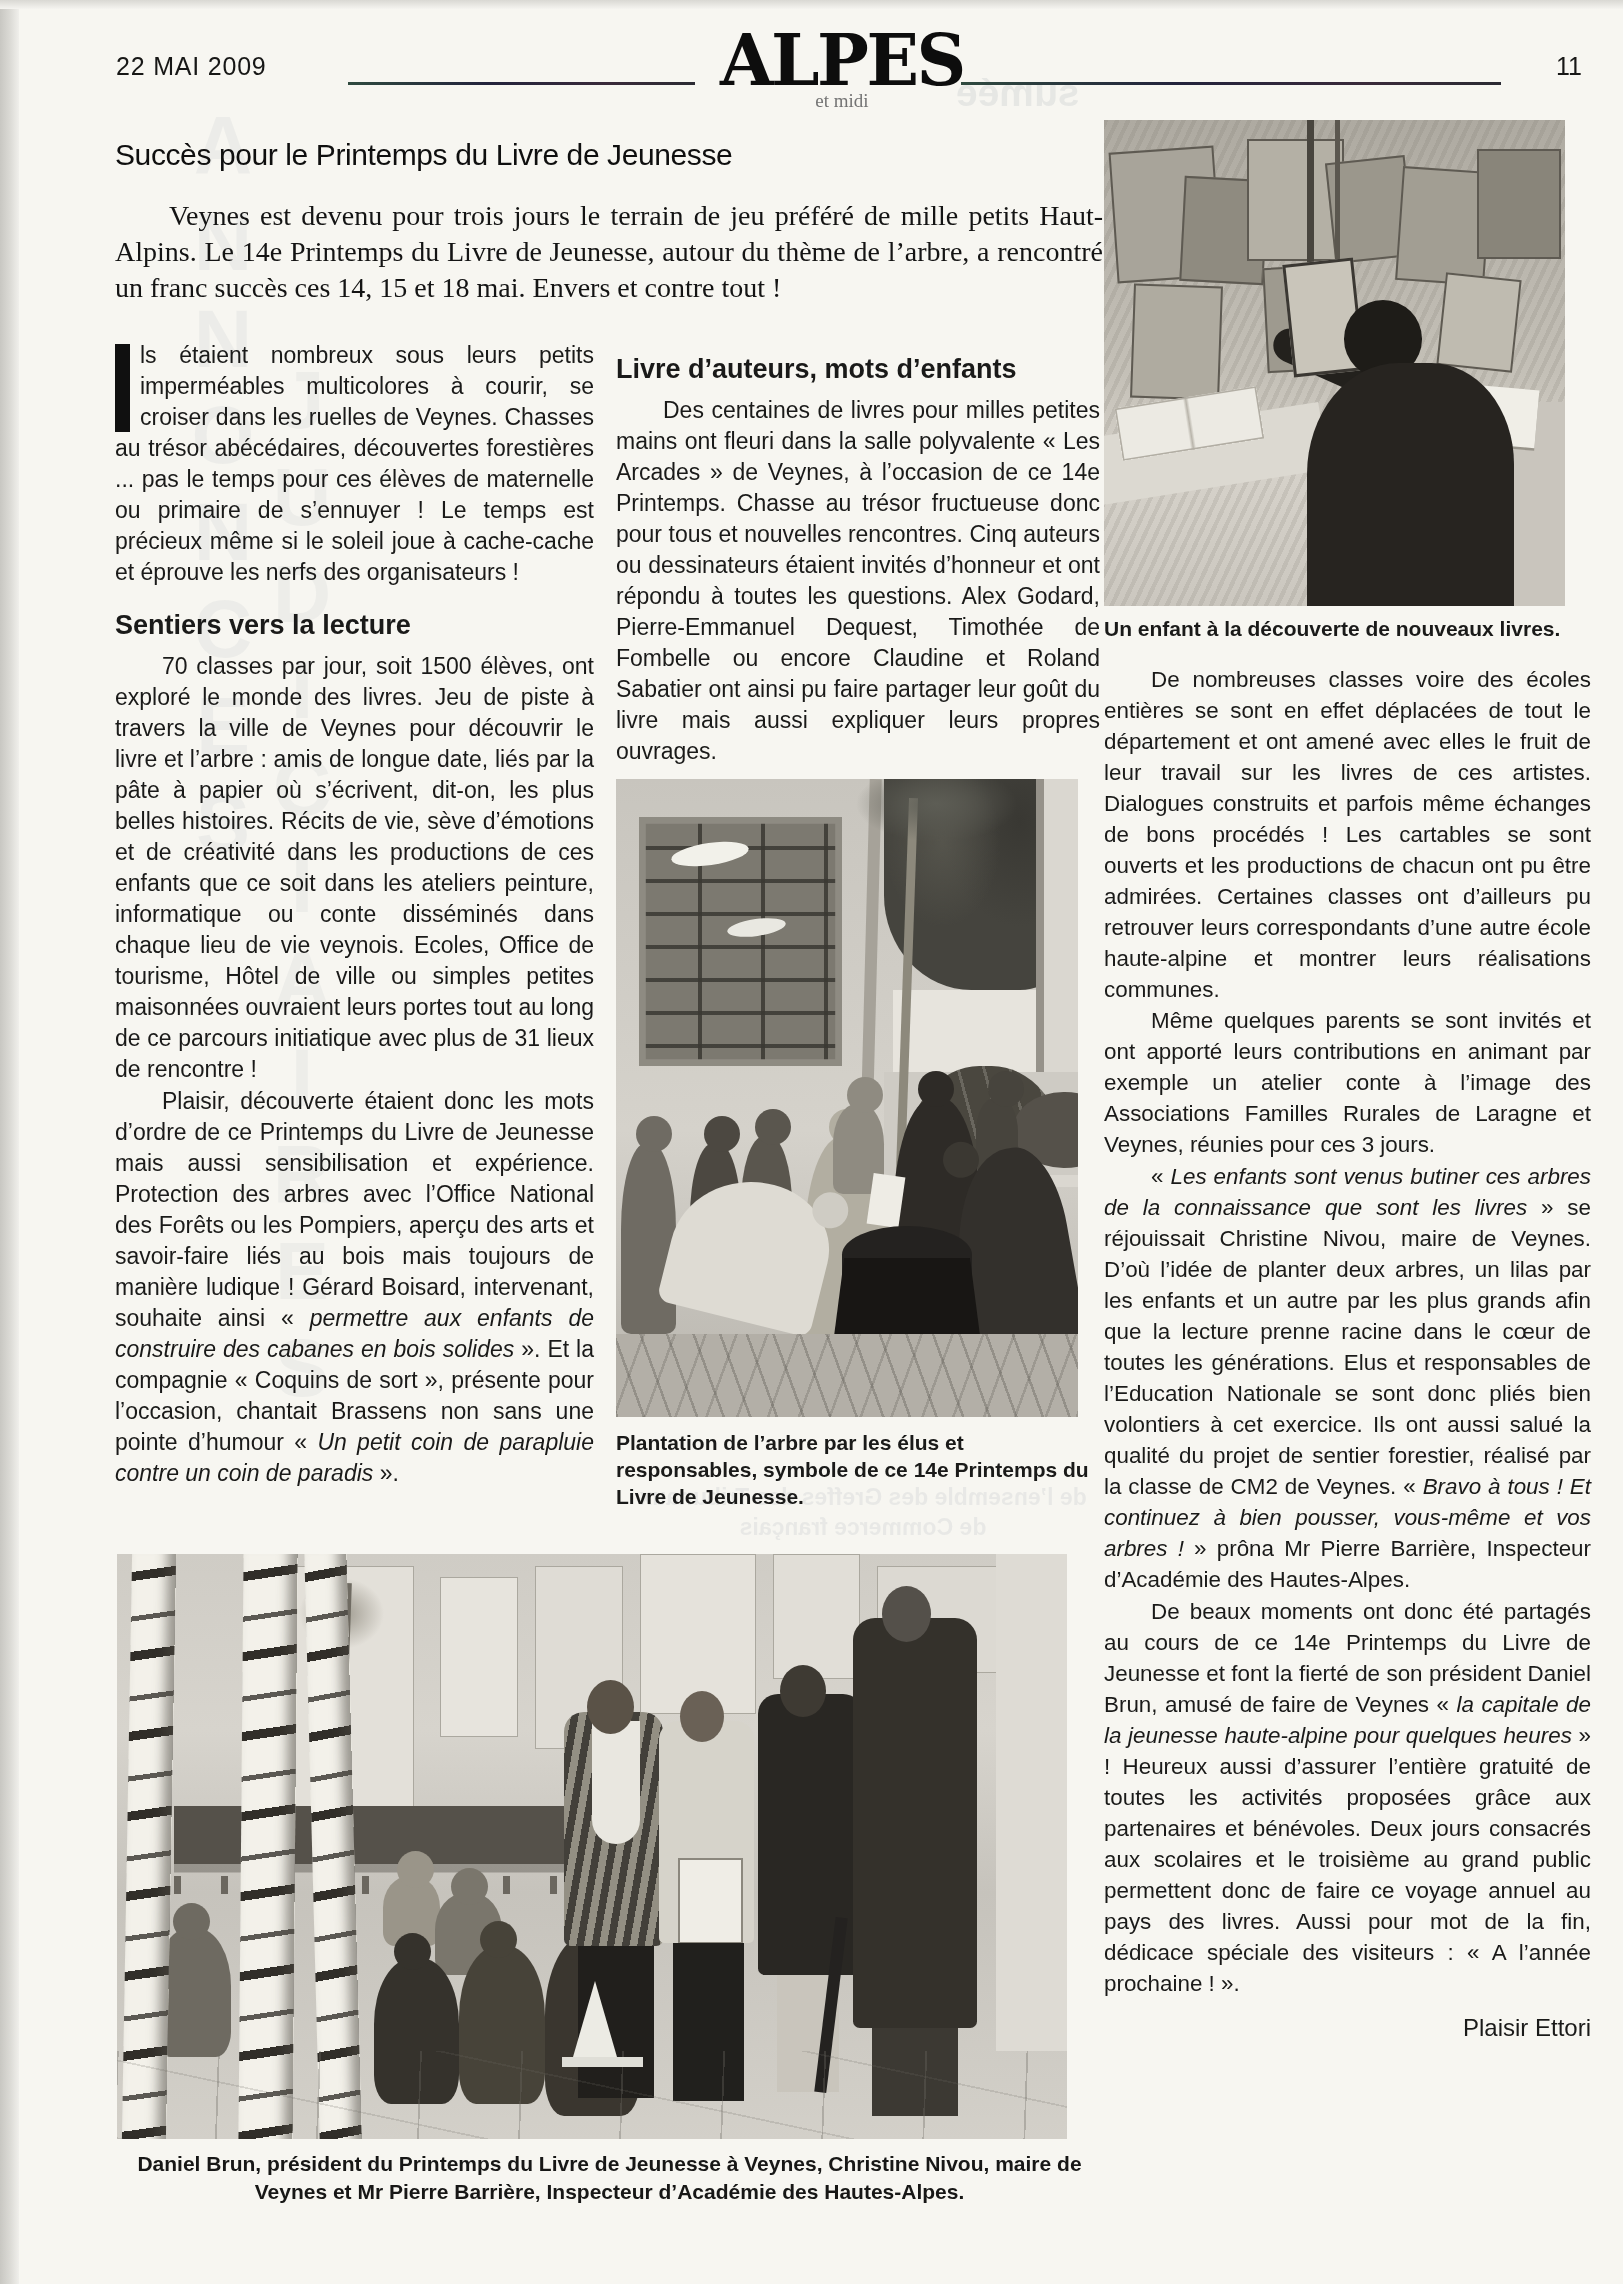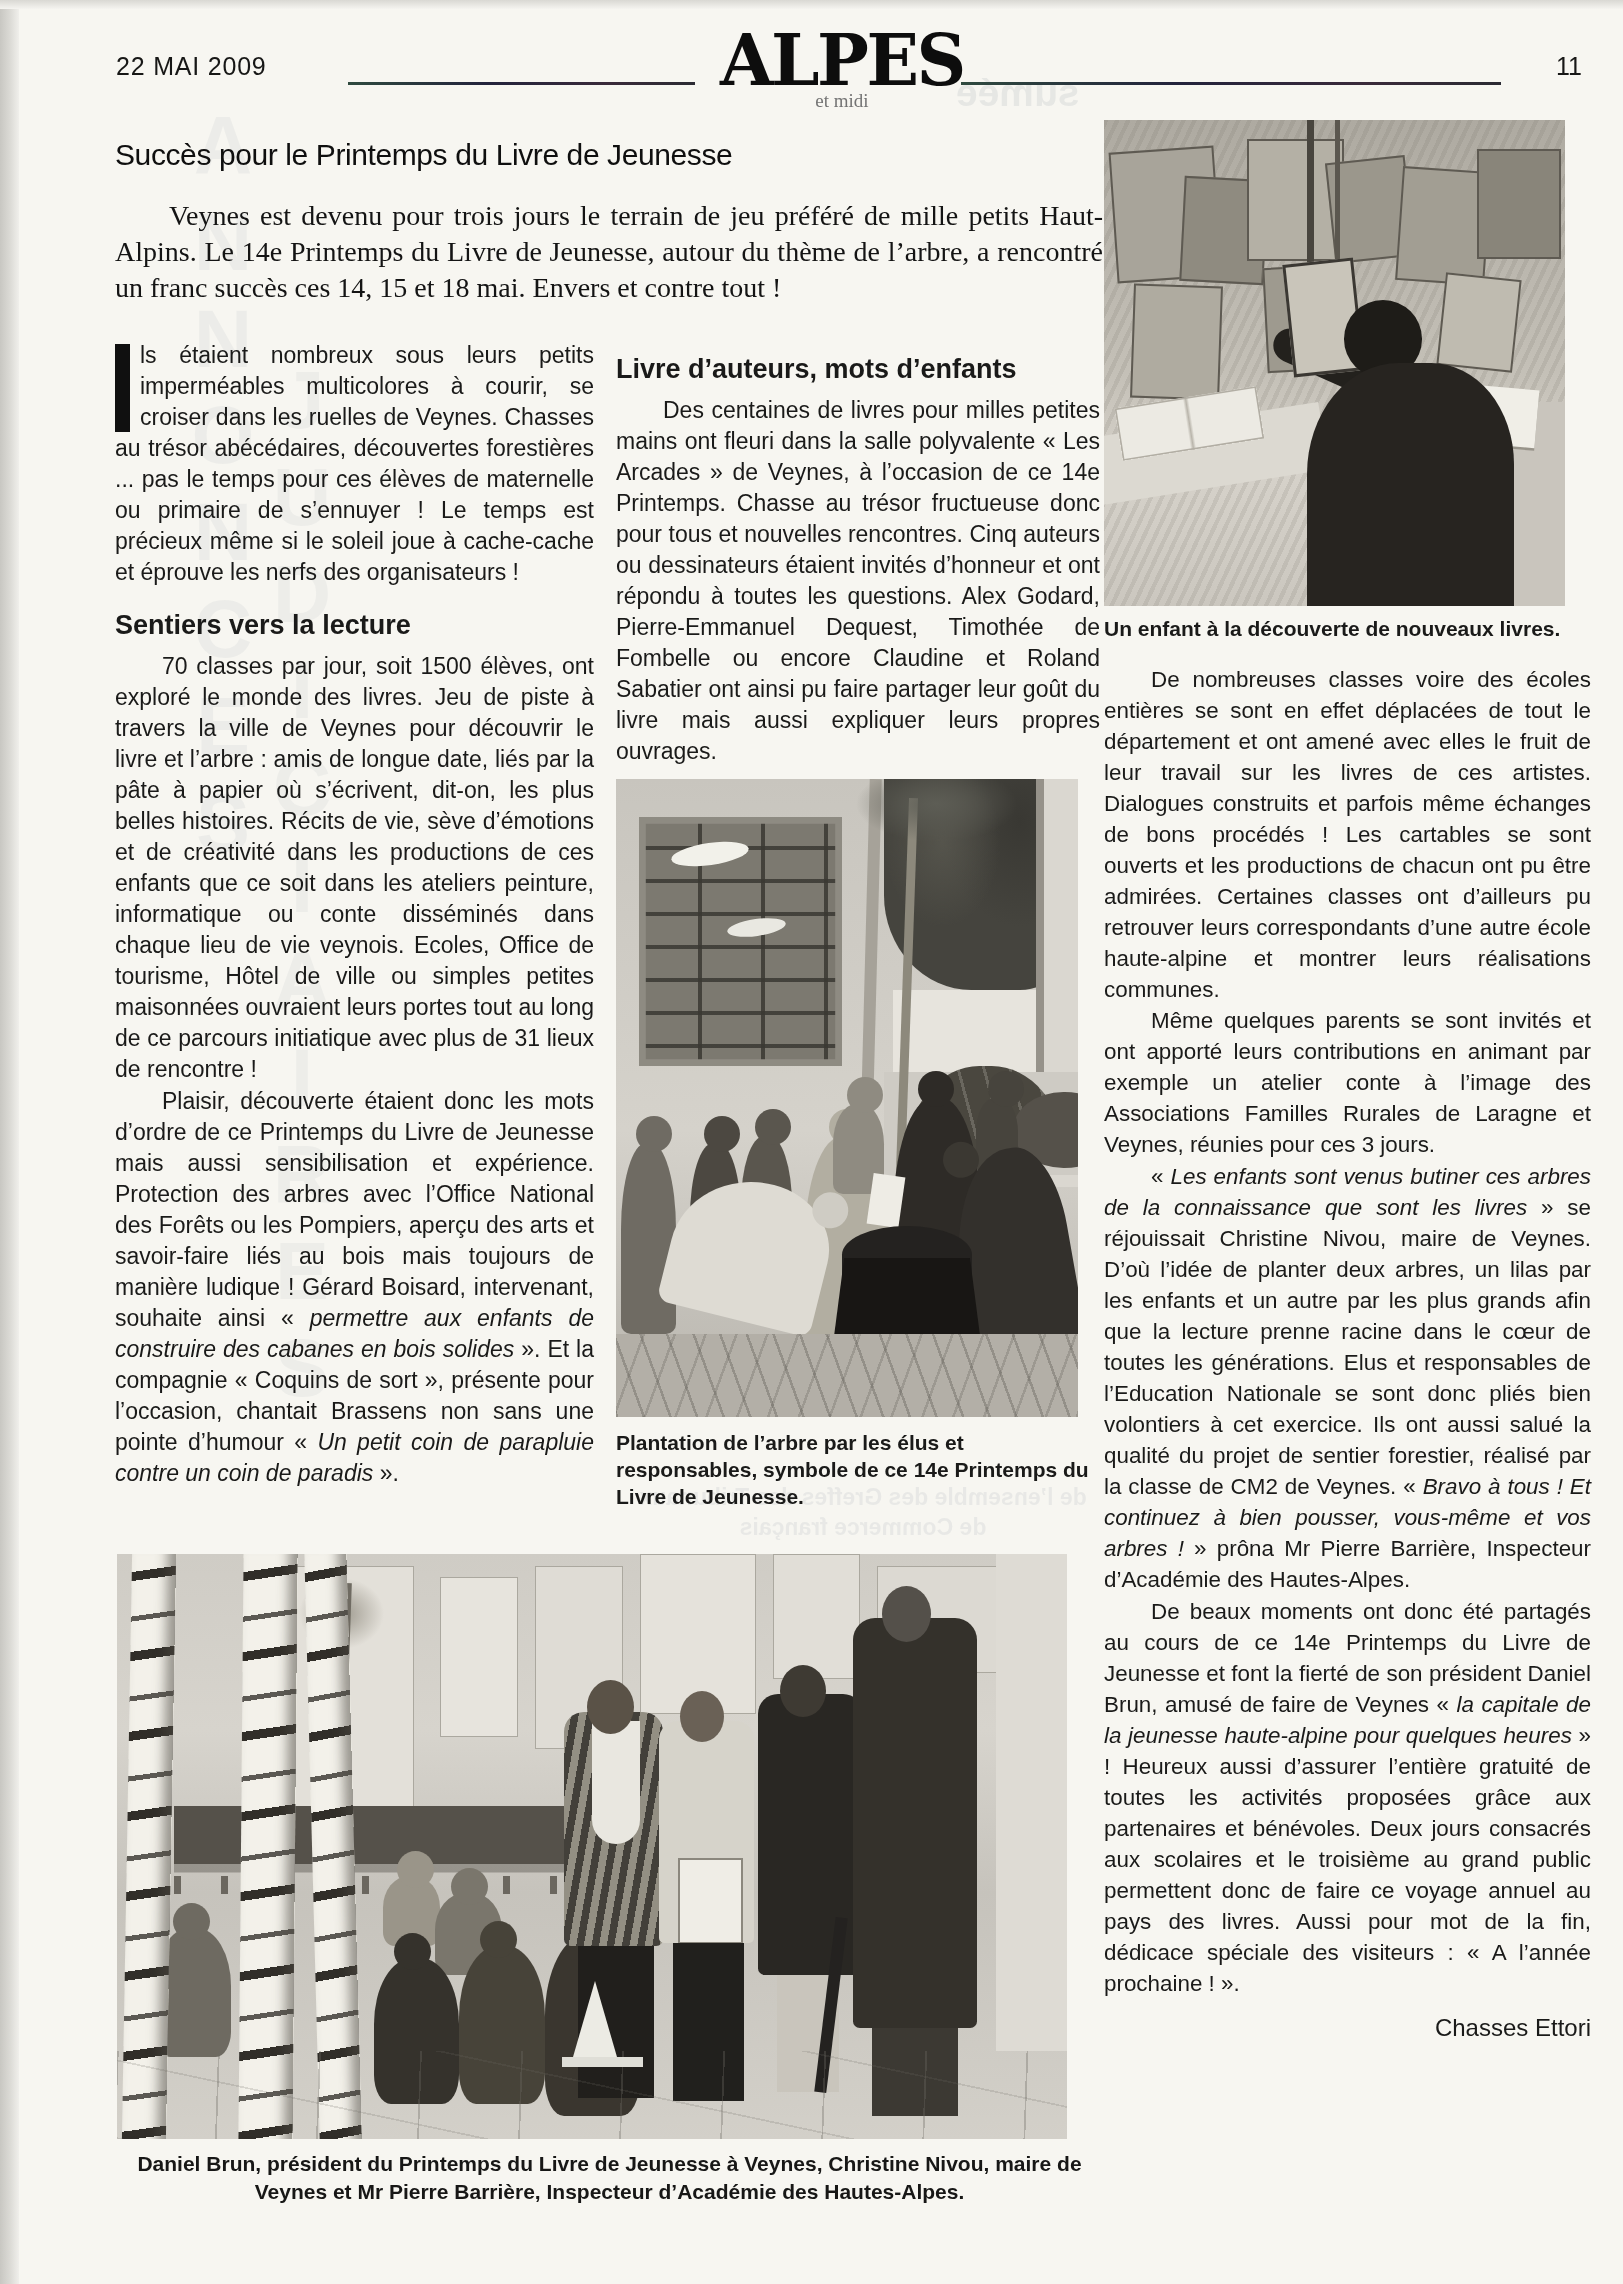--- a/index.html
+++ b/index.html
@@ -244,21 +244,21 @@
     <div class="pc-arm"></div>
     <div class="pc-held"></div>
     <div class="pc-head"></div>
     <div class="pc-body"></div>
   </div>
   <div class="cap">Un enfant à la découverte de nouveaux livres.</div>
   <p class="ind">De nombreuses classes voire des écoles entières se sont en effet déplacées de tout le département et ont amené avec elles le fruit de leur travail sur les livres de ces artistes. Dialogues construits et parfois même échanges de bons procédés ! Les cartables se sont ouverts et les productions de chacun ont pu être admirées. Certaines classes ont d’ailleurs pu retrouver leurs correspondants d’une autre école haute-alpine et montrer leurs réalisations communes.</p>
   <p class="ind">Même quelques parents se sont invités et ont apporté leurs contributions en animant par exemple un atelier conte à l’image des Associations Familles Rurales de Laragne et Veynes, réunies pour ces 3 jours.</p>
   <p class="ind"><span>« </span><span style="font-style: italic;">Les enfants sont venus butiner ces arbres de la connaissance que sont les livres</span><span> » se réjouissait Christine Nivou, maire de Veynes. D’où l’idée de planter deux arbres, un lilas par les enfants et un autre par les plus grands afin que la lecture prenne racine dans le cœur de toutes les générations. Elus et responsables de l’Education Nationale se sont donc pliés bien volontiers à cet exercice. Ils ont aussi salué la qualité du projet de sentier forestier, réalisé par la classe de CM2 de Veynes. « </span><span style="font-style: italic;">Bravo à tous ! Et continuez à bien pousser, vous-même et vos arbres !</span><span> » prôna Mr Pierre Barrière, Inspecteur d’Académie des Hautes-Alpes.</span></p>
   <p class="ind"><span>De beaux moments ont donc été partagés au cours de ce 14e Printemps du Livre de Jeunesse et font la fierté de son président Daniel Brun, amusé de faire de Veynes « </span><span style="font-style: italic;">la capitale de la jeunesse haute-alpine pour quelques heures</span><span> » ! Heureux aussi d’assurer l’entière gratuité de toutes les activités proposées grâce aux partenaires et bénévoles. Deux jours consacrés aux scolaires et le troisième au grand public permettent donc de faire ce voyage annuel au pays des livres. Aussi pour mot de la fin, dédicace spéciale des visiteurs : « A l’année prochaine ! ».</span></p>
-  <div class="sig">Chasses Ettori</div>
+  <div class="sig">Plaisir Ettori</div>
 </div>
 
 <div class="ph ph-group">
   <div class="pg-w" style="left:16%;top:2%;width:15%;height:47%;background:#e3e0d9;">
     <div class="pg-blob"></div>
     <div class="pg-trunkline"></div>
   </div>
   <div class="pg-w" style="left:34%;top:4%;width:8%;height:27%;background:#e7e4dd;"></div>
   <div class="pg-w" style="left:44%;top:2%;width:9%;height:31%;background:#dfdcd5;"></div>
   <div class="pg-w" style="left:55%;top:0;width:12%;height:27%;background:#e5e2db;"></div>

